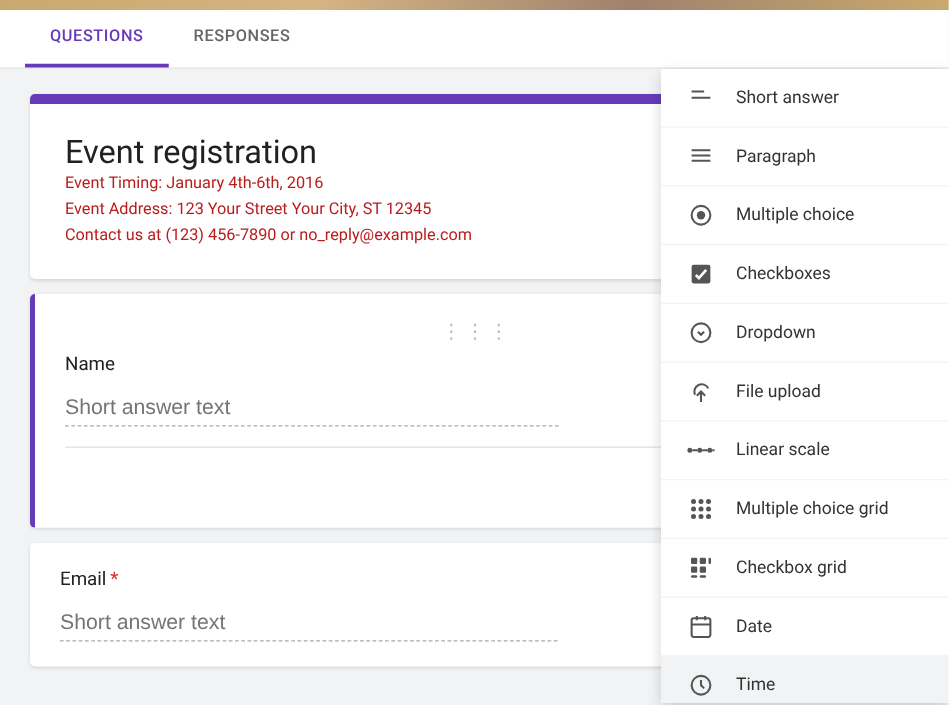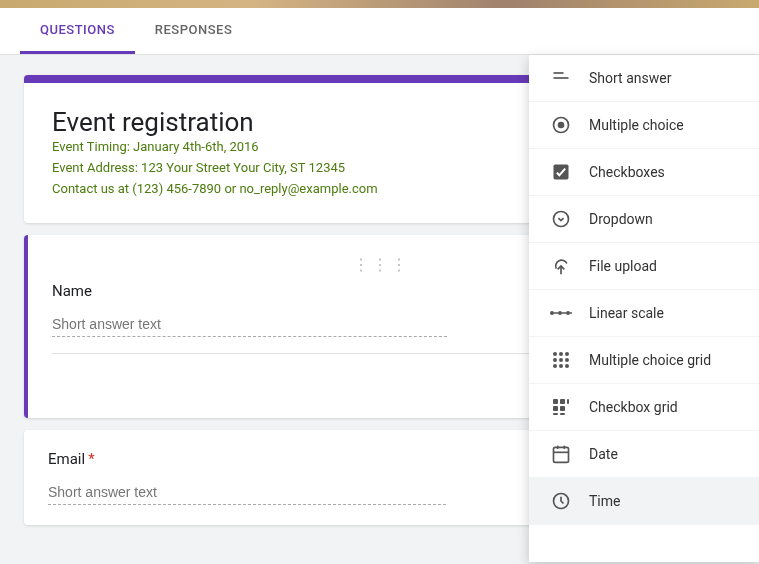--- a/index.html
+++ b/index.html
@@ -64,21 +64,21 @@
       border-top: 8px solid #673ab7;
       box-shadow: 0 1px 3px rgba(0,0,0,0.12);
     }
     .form-title {
       font-size: 26px;
       font-weight: 400;
       color: #202124;
     }
     .form-description {
       font-size: 13px;
-      color: #4d7c0f;
+      color: #b91c1c;
       line-height: 1.6;
     }
 
     
     .question-card {
       background: #fff;
       border-radius: 4px;
       padding: 20px 24px;
       margin-bottom: 12px;
       box-shadow: 0 1px 3px rgba(0,0,0,0.12);
@@ -102,21 +102,21 @@
     }
     .question-label .required {
       color: #d93025;
       margin-left: 3px;
     }
     .short-answer-input {
       width: 60%;
       border: none;
       border-bottom: 1px dashed #aaa;
       outline: none;
-      font-size: 14px;
+      font-size: 17px;
       color: #999;
       padding: 4px 0;
       background: transparent;
       display: block;
     }
     .card-actions {
       display: flex;
       justify-content: flex-end;
       margin-top: 16px;
       border-top: 1px solid #e0e0e0;
@@ -234,20 +234,30 @@
     <div class="dropdown-item">
       <div class="dropdown-icon">
         <svg width="20" height="20" viewBox="0 0 24 24" fill="none" stroke="#555" stroke-width="2">
           <line x1="3" y1="12" x2="21" y2="12"></line>
           <line x1="3" y1="6" x2="15" y2="6"></line>
         </svg>
       </div>
       <span class="dropdown-label">Short answer</span>
     </div>
 
+    <div class="dropdown-item">
+      <div class="dropdown-icon">
+        <svg width="20" height="20" viewBox="0 0 24 24" fill="none" stroke="#555" stroke-width="2">
+          <line x1="3" y1="6" x2="21" y2="6"></line>
+          <line x1="3" y1="11" x2="21" y2="11"></line>
+          <line x1="3" y1="16" x2="21" y2="16"></line>
+        </svg>
+      </div>
+      <span class="dropdown-label">Paragraph</span>
+    </div>
 
     <div class="dropdown-item">
       <div class="dropdown-icon">
         <svg width="20" height="20" viewBox="0 0 24 24" fill="none" stroke="#555" stroke-width="2">
           <circle cx="12" cy="12" r="9"></circle>
           <circle cx="12" cy="12" r="4" fill="#555" stroke="none"></circle>
         </svg>
       </div>
       <span class="dropdown-label">Multiple choice</span>
     </div>

